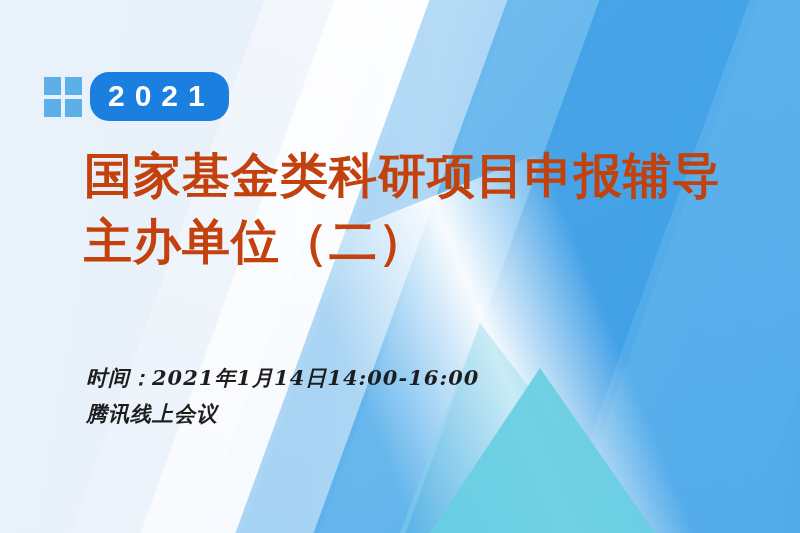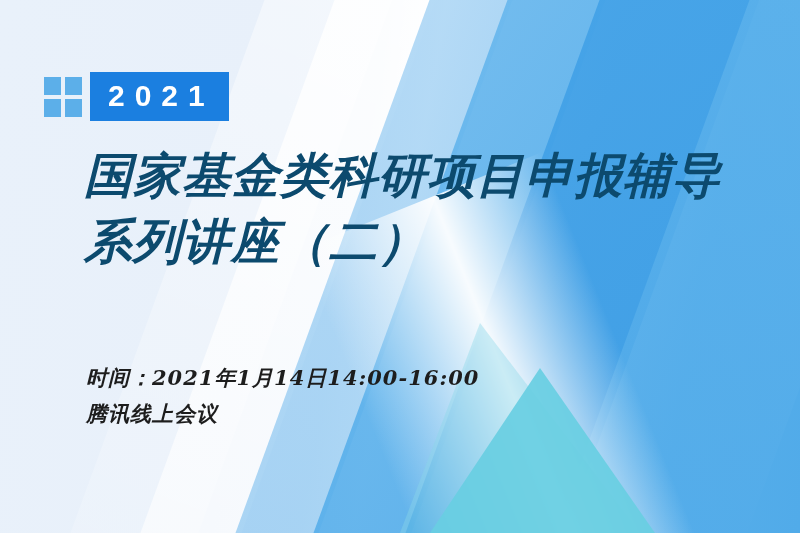--- a/index.html
+++ b/index.html
@@ -137,34 +137,34 @@
   }
   .year-badge {
     background: #1b7fe0;
     color: #ffffff;
     font-size: 30px;
     font-weight: bold;
     letter-spacing: 10px;
     padding: 10px 14px 11px 18px;
     line-height: 28px;
     font-family: "Liberation Sans", "DejaVu Sans", sans-serif;
+    border-radius: 19px;
   }
 
   
   .title-block {
     position: absolute;
     left: 84px;
     top: 142px;
-    color: #0c4a6e;
+    color: #c2410c;
     font-weight: bold;
     font-size: 48px;
     line-height: 66px;
     letter-spacing: 1px;
     font-family: "DejaVu Sans", "Liberation Sans", sans-serif;
-    font-style: italic;
   }
   .title-line { display: block; white-space: nowrap; }
 
   
   .meta-block {
     position: absolute;
     left: 86px;
     top: 360px;
     color: #1d1d1d;
     font-weight: bold;
@@ -212,21 +212,21 @@
         <span></span>
         <span></span>
         <span></span>
         <span></span>
       </div>
       <div class="year-badge">2021</div>
     </div>
 
     <div class="title-block">
       <span class="title-line">国家基金类科研项目申报辅导</span>
-      <span class="title-line">系列讲座（二）</span>
+      <span class="title-line">主办单位（二）</span>
     </div>
 
     <div class="meta-block">
       <span class="meta-line">时间：2021年1月14日14:00-16:00</span>
       <span class="meta-line">腾讯线上会议</span>
     </div>
 
 
   </div>
 </div>

